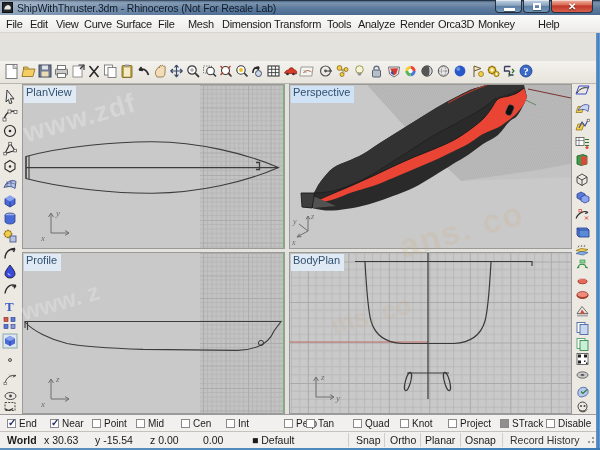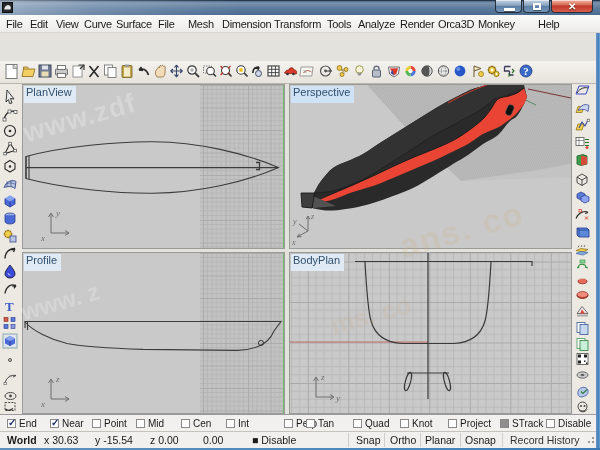--- a/index.html
+++ b/index.html
@@ -44,20 +44,21 @@
 .vsep{position:absolute;top:1px;width:1px;height:14px;background:#cfcdc8}
 
 .wm{position:absolute;font-weight:bold;transform:rotate(-16deg);white-space:nowrap;pointer-events:none}
 </style></head>
 <body>
 <div id="stage">
   <div class="abs" id="title"></div>
   <svg class="abs" id="ticon" viewBox="0 0 11 11" style="background:#23272c">
       <path d="M1.5,8 C2,5 3,3.5 5,3.2 L6,2 L7.5,3 C9,3.4 9.6,4.5 9.6,6 L9,8 Z" fill="#e8e8e8"></path>
     </svg>
+  <div class="abs" id="ttext">ShipWithThruster.3dm - Rhinoceros (Not For Resale Lab)</div>
   <div class="abs wbtn" id="bmin">
       <div style="position:absolute;left:8px;top:8px;width:11px;height:3px;background:#fff;box-shadow:0 1px 1px rgba(0,0,0,.5)"></div>
     </div>
   <div class="abs wbtn" id="bmax">
       <div style="position:absolute;left:9px;top:3px;width:8px;height:7px;border:2px solid #fff;box-shadow:0 1px 1px rgba(0,0,0,.4)"></div>
     </div>
   <div class="abs wbtn" id="bclose">
       <span class="wg" style="left:16px;top:1px;font-size:10px">✕</span>
     </div>
 
@@ -529,21 +530,21 @@
     <div class="os" style="left:500px"><div class="cb gr"></div>STrack</div>
     <div class="os" style="left:546px"><div class="cb"></div>Disable</div>
   </div>
 
   <div class="abs" id="status">
     <span style="left:7px;font-weight:bold">World</span>
     <span style="left:44px">x 30.63</span>
     <span style="left:95px">y -15.54</span>
     <span style="left:150px">z 0.00</span>
     <span style="left:203px">0.00</span>
-    <span style="left:252px">■ Disable</span>
+    <span style="left:252px">■ Default</span>
     <div class="vsep" style="left:348px"></div>
     <span style="left:356px">Snap</span>
     <div class="vsep" style="left:384px"></div>
     <span style="left:390px">Ortho</span>
     <div class="vsep" style="left:420px"></div>
     <span style="left:425px;font-weight:normal">Planar</span>
     <div class="vsep" style="left:460px"></div>
     <span style="left:465px;font-weight:normal">Osnap</span>
     <div class="vsep" style="left:502px"></div>
     <span style="left:510px;color:#333">Record History</span>

